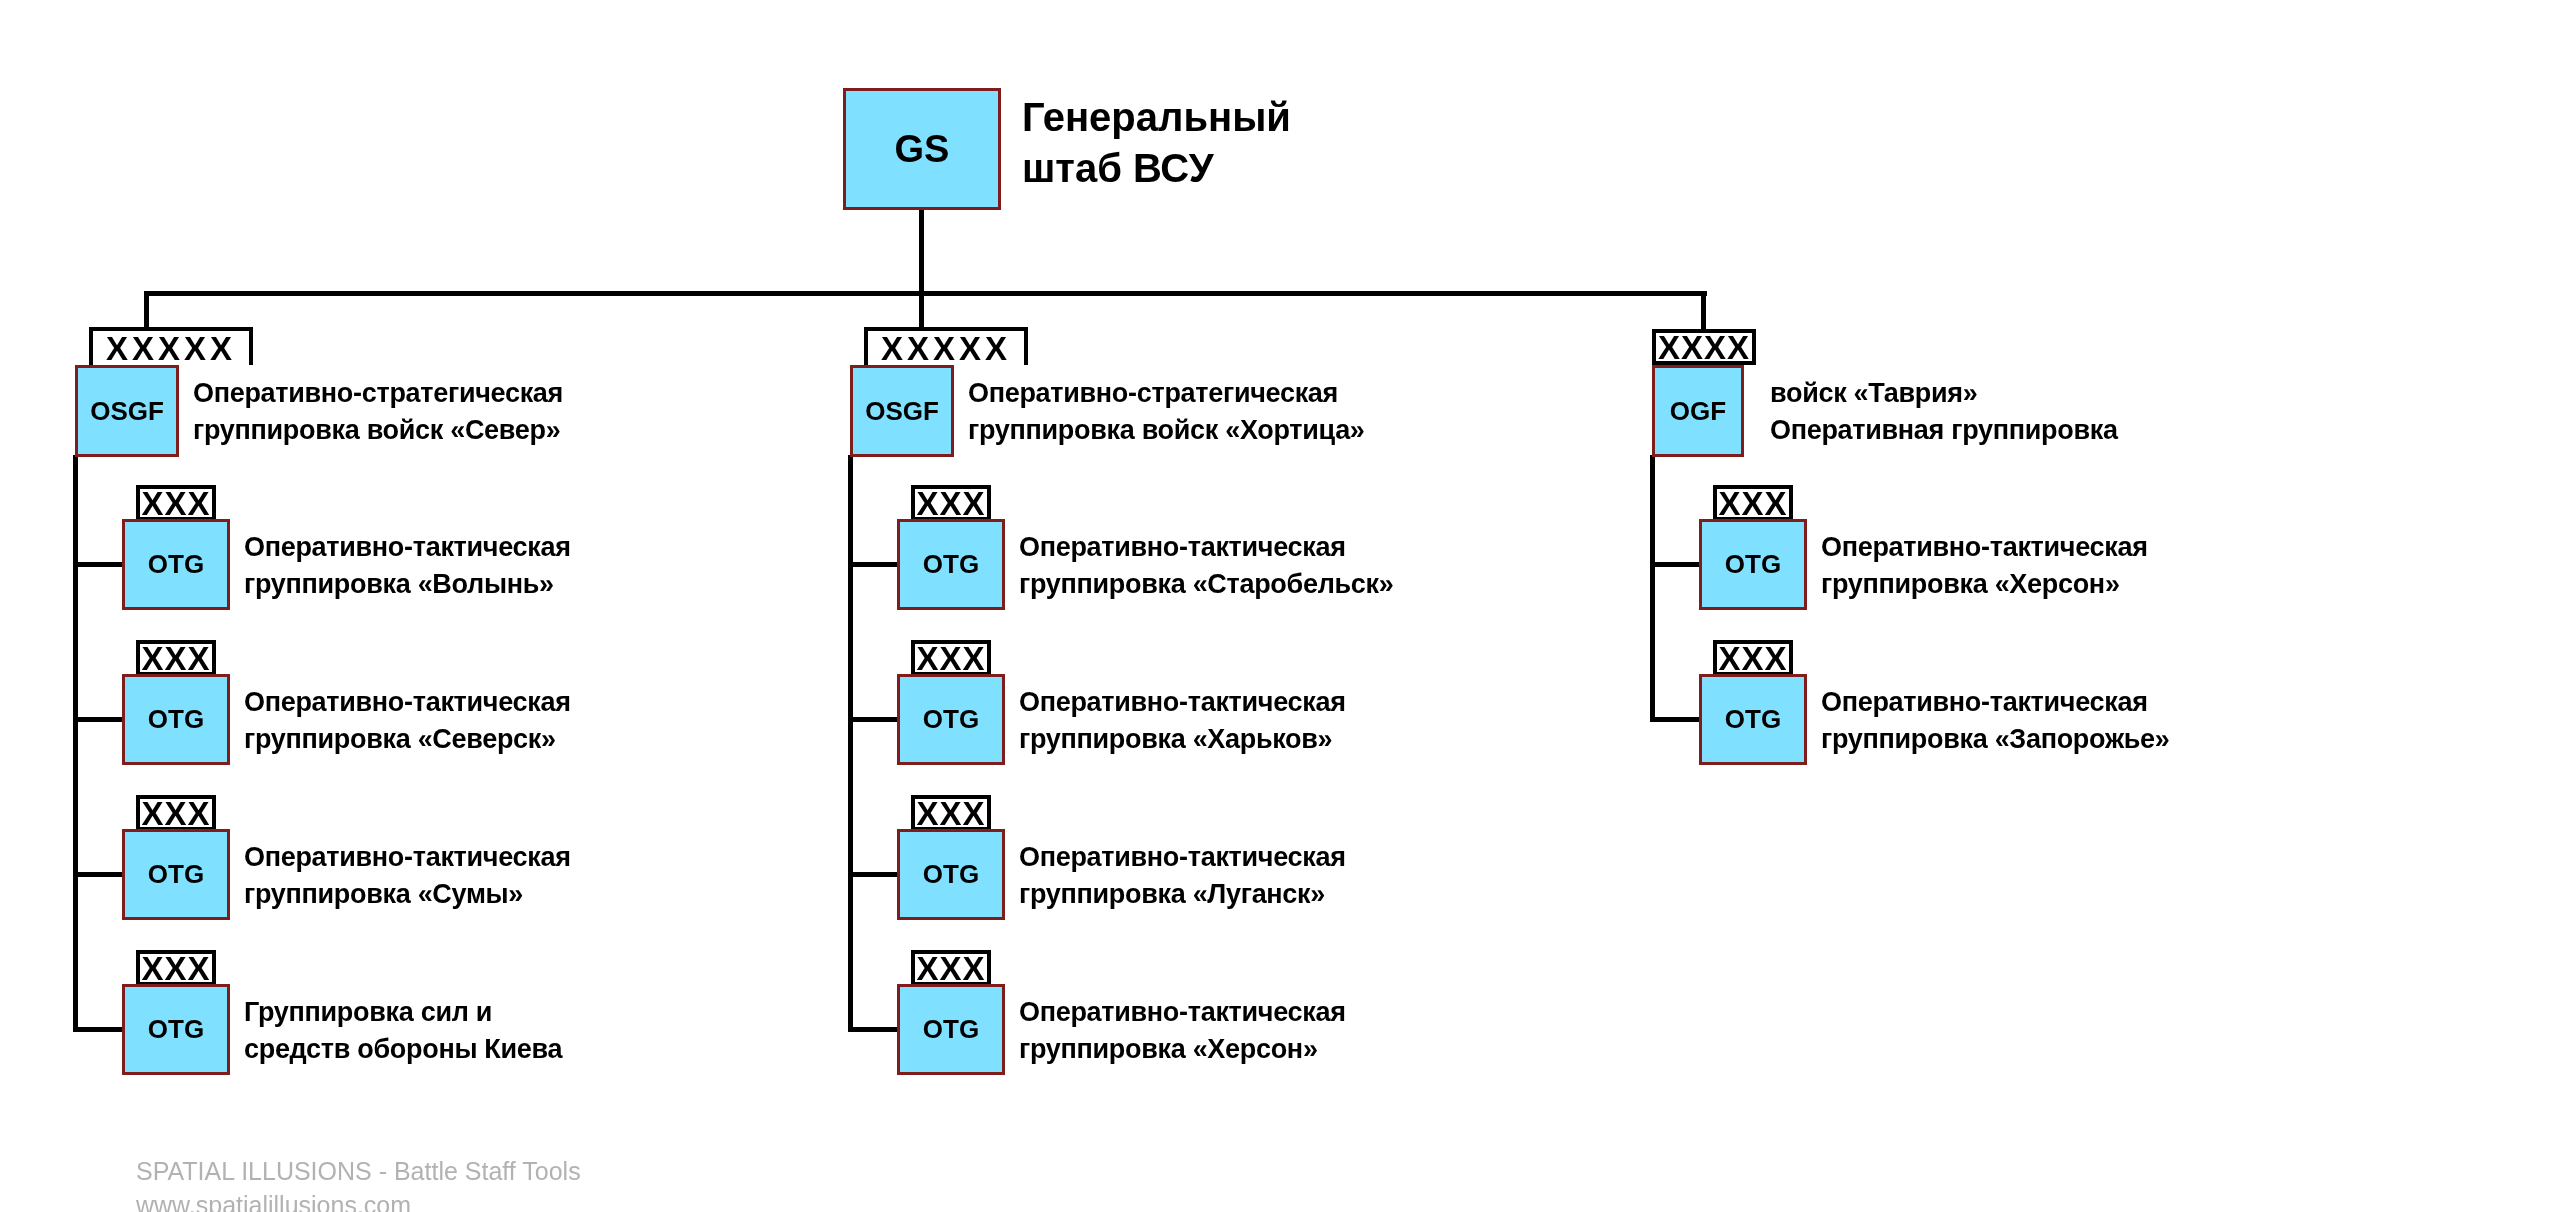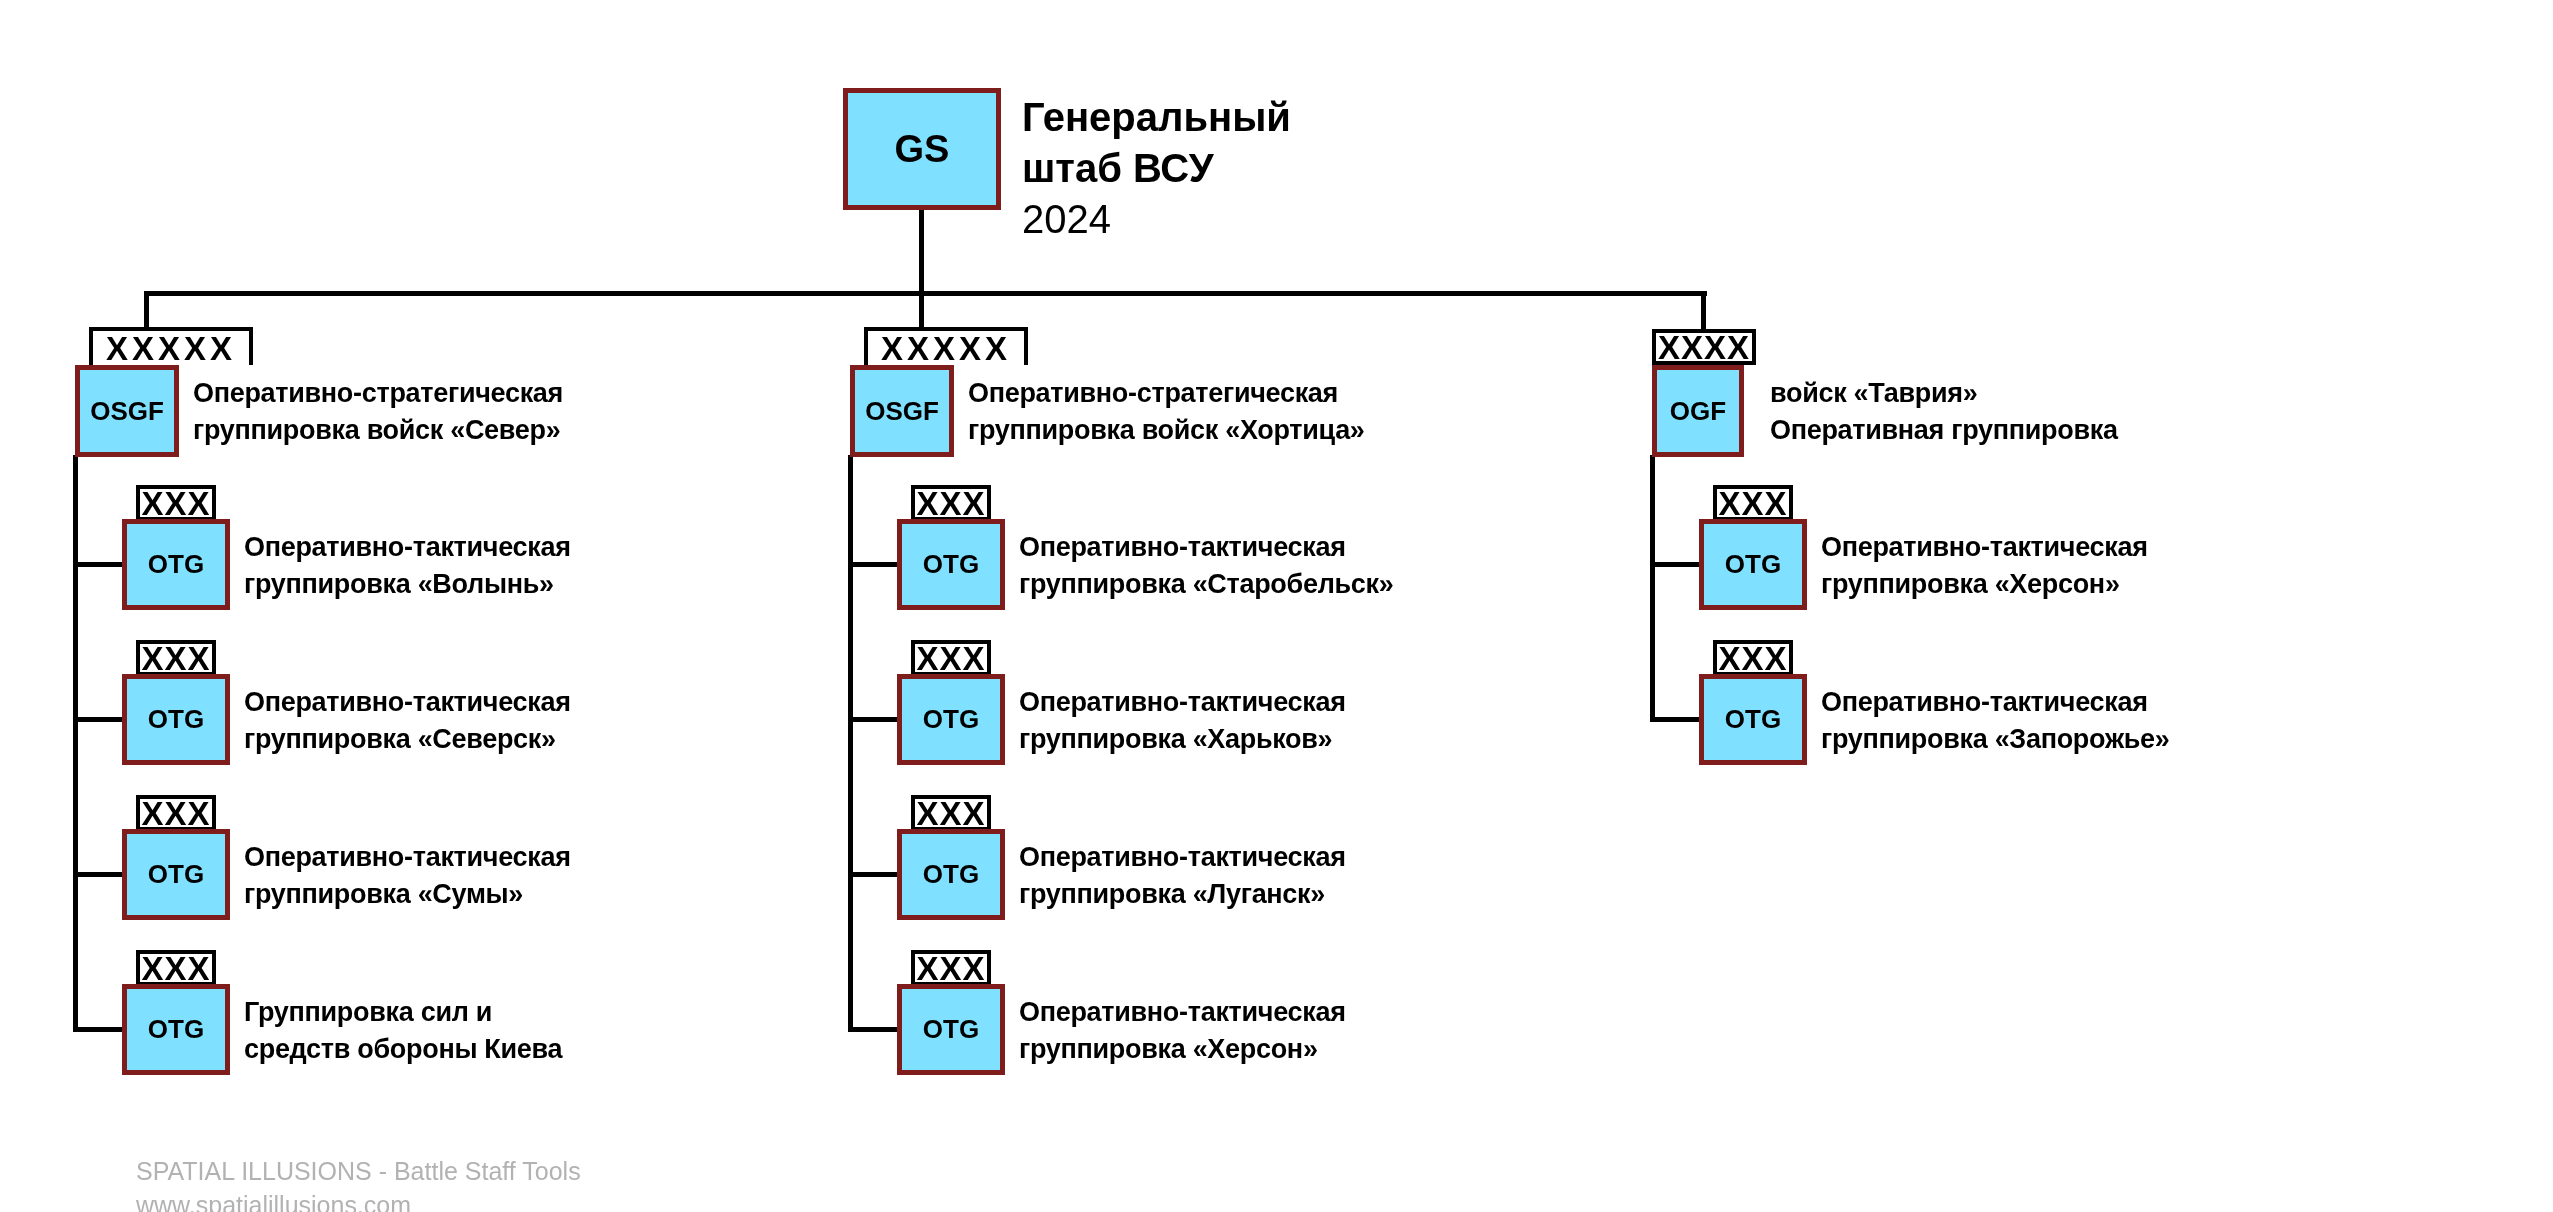--- a/index.html
+++ b/index.html
@@ -1,19 +1,19 @@
 <!DOCTYPE html>
 <html><head>
 <meta charset="utf-8">
 <style>
   html,body{margin:0;padding:0;background:#ffffff;}
   .canvas{position:relative;width:2553px;height:1212px;background:#ffffff;overflow:hidden;
           font-family:"Liberation Sans","DejaVu Sans",sans-serif;color:#000;}
   
-  .ubox{position:absolute;background:#80E0FF;border:5px solid #7f1d1d;box-sizing:border-box;
+  .ubox{position:absolute;background:#80E0FF;border:3px solid #7f1d1d;box-sizing:border-box;
         display:flex;align-items:center;justify-content:center;}
   .sym{font-weight:700;font-size:26px;letter-spacing:0px;}
   .sym-big{font-weight:700;font-size:38px;}
   
   .ech{position:absolute;background:#ffffff;border:4px solid #000;box-sizing:border-box;
        display:flex;align-items:center;justify-content:center;
        font-weight:700;font-size:33px;line-height:1;letter-spacing:1px;}
   
   .ech-br{position:absolute;background:#ffffff;border:4px solid #000;border-bottom:none;box-sizing:border-box;
        display:flex;align-items:center;justify-content:center;
@@ -53,21 +53,20 @@
 
   <div class="line" style="left:1650px;top:562px;width:49px;height:5px;"></div>
   <div class="line" style="left:1650px;top:717px;width:49px;height:5px;"></div>
 
   <div class="ubox" style="left:843px;top:88px;width:158px;height:122px;">
     <span class="sym-big">GS</span>
   </div>
   <div class="title" style="left:1022px;top:92px;">
     <div class="b">Генеральный</div>
     <div class="b">штаб ВСУ</div>
-    <div>2024</div>
   </div>
 
   <div class="ech-br" style="left:65px;top:327px;width:164px;height:38px;">
     <span>XXXXX</span>
   </div>
   <div class="ubox" style="left:75px;top:365px;width:104px;height:92px;">
     <span class="sym">OSGF</span>
   </div>
   <div class="ulabel" style="left:193px;top:375px;">
     <div>Оперативно-стратегическая</div>

